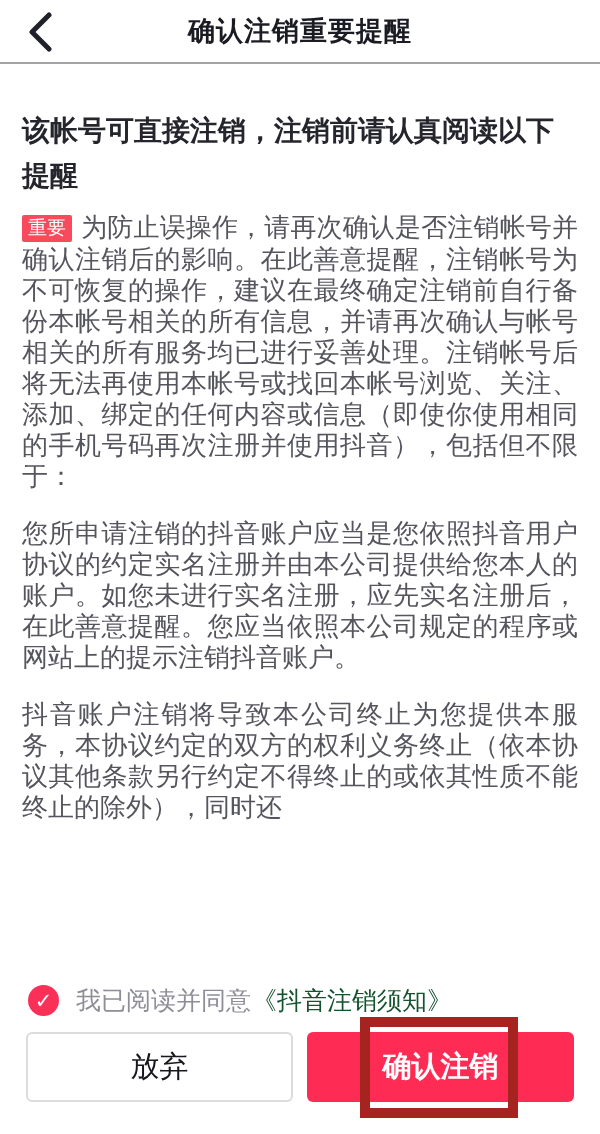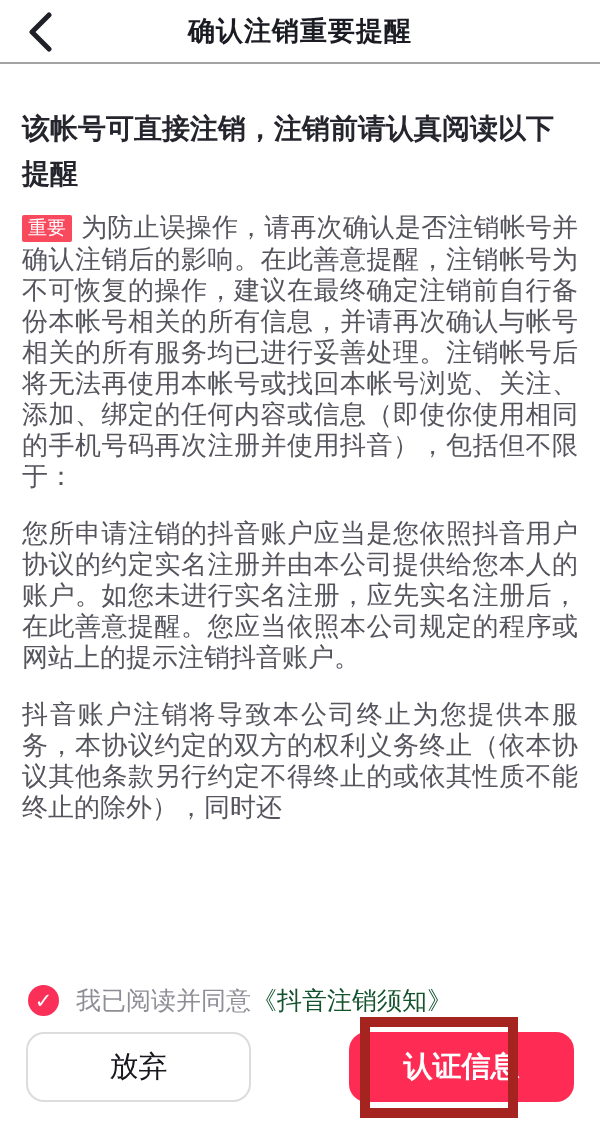--- a/index.html
+++ b/index.html
@@ -32,21 +32,21 @@
   
   .content {
     position:absolute; top:64px; left:0; right:0;
     height:904px;
     padding:44px 22px 0 22px;
     overflow:hidden;
   }
   .page-heading {
     margin:0 0 14px 0;
     font-size:28px; line-height:45px;
-    font-weight:600; color:#25252d;font-family:Liberation Mono, monospace;
+    font-weight:600; color:#25252d;
   }
   .content p {
     margin:0 0 26px 0;
     font-size:26px; line-height:31px;
     color:#55555e;
     text-align:justify;
   }
   .imp-badge {
     display:inline-block;
     background:#f9495d;
@@ -78,22 +78,22 @@
     cursor:pointer;
     flex:0 0 auto;
   }
   .agree-text { color:#8e8e96; margin-right:1px; }
   .agree-link { color:#14532d; font-weight:500; cursor:pointer; }
   .btn-row {
     position:absolute; left:26px; right:26px; top:64px;
     display:flex; justify-content:space-between;
   }
   .btn {
-    width:225px; height:70px;
-    border-radius:18px;
+    width:267px; height:70px;
+    border-radius:6px;
     display:flex; align-items:center; justify-content:center;
     font-size:29px; cursor:pointer;
   }
   .btn-cancel {
     background:#fff;
     border:2px solid #dcdcdf;
     color:#17171d;
     font-weight:500;
   }
   .btn-confirm {
@@ -143,19 +143,19 @@
     <div class="agree-row">
       <div class="checkbox">
         <span>✓</span>
       </div>
       <span class="agree-text">我已阅读并同意</span>
       <span class="agree-link">《抖音注销须知》</span>
     </div>
 
     <div class="btn-row">
       <div class="btn btn-cancel">放弃</div>
-      <div class="btn btn-confirm">认证信息</div>
+      <div class="btn btn-confirm">确认注销</div>
     </div>
   </div>
 
   <div class="annotation-rect"></div>
 
 </div>
 
 </body></html>

